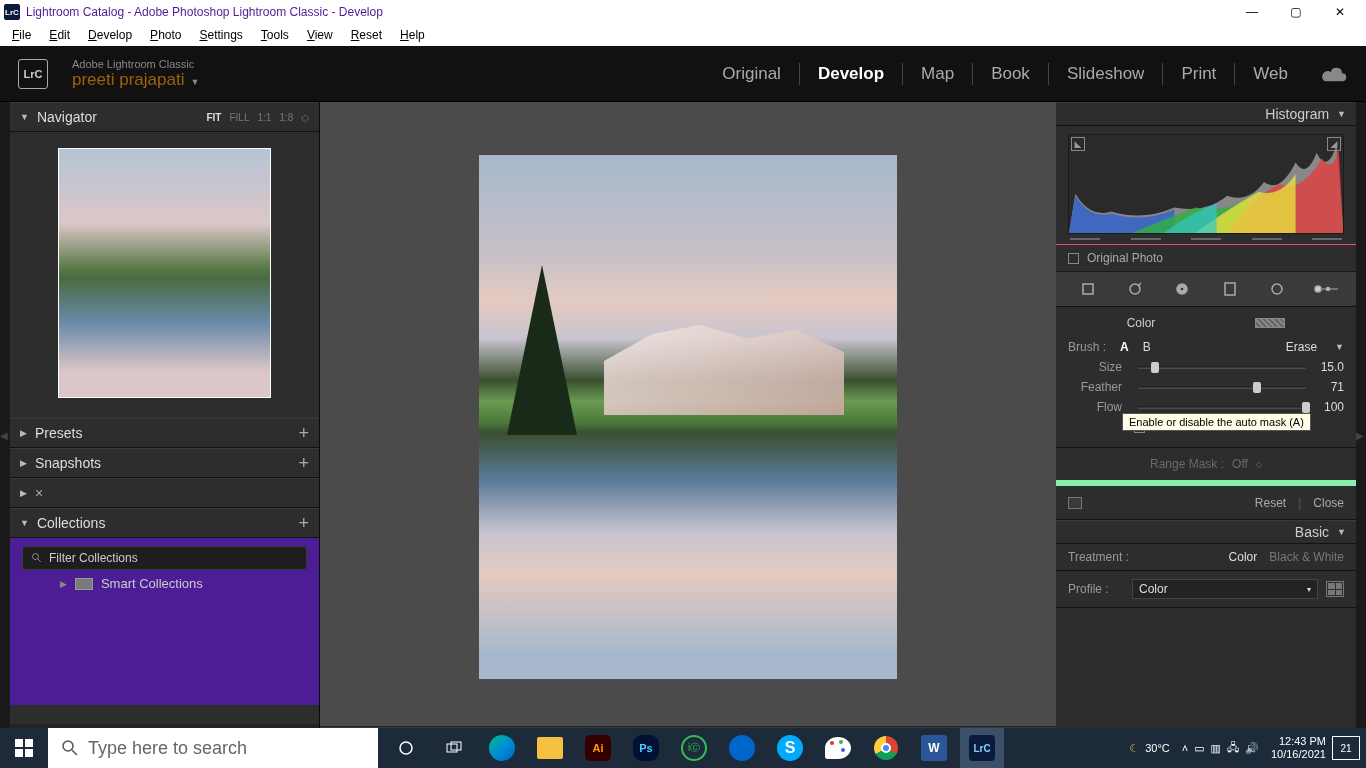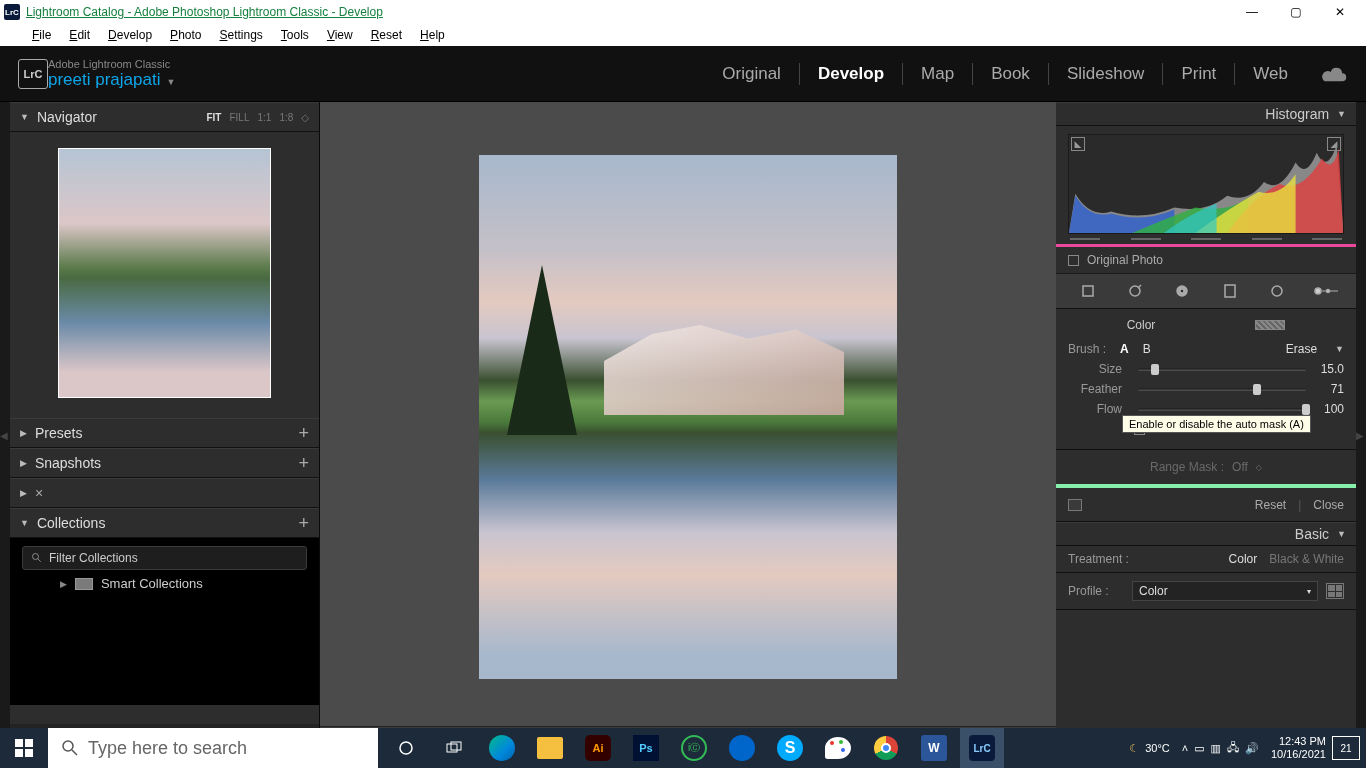--- a/index.html
+++ b/index.html
@@ -1,48 +1,48 @@
 <!DOCTYPE html>
 <html><head>
 <meta charset="utf-8">
 <style>
 * { margin:0; padding:0; box-sizing:border-box; font-family:"Segoe UI",Arial,sans-serif; user-select:none; }
 body { width:1366px; height:768px; background:#fff; overflow:hidden; }
 .titlebar { height:24px; display:flex; align-items:center; padding:0 4px; background:#fff; }
 .titlebar .icon { width:16px; height:16px; background:#0a1a3a; color:#fff; font-size:8px; display:flex; align-items:center; justify-content:center; border-radius:2px; margin-right:6px; font-weight:bold;}
-.titlebar .title { font-size:12px; color:#15803d;text-decoration:underline; }
+.titlebar .title { font-size:12px; color:#4c1d95; }
 .titlebar .spacer { flex:1; }
 .titlebar .winbtn { width:44px; height:24px; display:flex; align-items:center; justify-content:center; font-size:12px; color:#000;}
-.menubar { height:22px; display:flex; align-items:center; padding:0 4px; background:#fff; gap:2px;margin-left:20px;}
+.menubar { height:22px; display:flex; align-items:center; padding:0 4px; background:#fff; gap:2px;}
 .menubar .item { padding:2px 8px; font-size:12px; color:#000; text-decoration:underline; text-decoration-color:transparent;}
 .menubar .item::first-letter { text-decoration:underline; }
 .app { background:#1a1a1a; height:722px; display:flex; flex-direction:column; }
 .topbar { height:56px; background:#111; display:flex; align-items:center; padding:0 18px; border-bottom:1px solid #000;}
 .logo-box { width:30px; height:30px; border:1px solid #aaa; color:#ccc; font-size:11px; display:flex; align-items:center; justify-content:center; border-radius:3px; font-weight:bold;}
-.brand { margin-left:0; }
+.brand { margin-left:24px; }
 .brand .sub { font-size:11px; color:#888; }
-.brand .user { font-size:17px; color:#0ea5e9; }
+.brand .user { font-size:17px; color:#a16207; }
 .brand .tri { font-size:9px; color:#888; margin-left:6px;}
 .modules { margin-left:auto; display:flex; align-items:center; gap:0px;}
 .modules .mod { font-size:17px; color:#aaa; padding:0 18px; }
 .modules .mod.active { color:#fff; font-weight:600;}
 .modules .sep { width:1px; height:22px; background:#444;}
 .cloud { width:28px; height:18px; margin-left:14px; }
 .cloud svg{ fill:#888;}
 .workbench { flex:1; display:flex; min-height:0; }
 .leftpanel { width:310px; background:#232323; display:flex; flex-direction:column; border-right:1px solid #0a0a0a;}
 .panel-hdr { height:30px; background:#2d2d2d; display:flex; align-items:center; padding:0 10px; color:#ddd; font-size:14px; border-top:1px solid #3a3a3a; border-bottom:1px solid #111;}
 .panel-hdr .tri { font-size:9px; margin-right:8px; color:#bbb;}
 .panel-hdr .label { flex:1; }
 .panel-hdr .plus { font-size:18px; color:#aaa; font-weight:300;}
 .nav-hdr .opts { display:flex; gap:8px; font-size:10px; color:#777; align-items:center;}
 .nav-hdr .opts .sel { color:#ddd; font-weight:bold;}
 .nav-preview { padding:16px 48px 20px; background:#2d2d2d; }
 .nav-preview .img { width:100%; height:250px; border:1px solid #fff; background:linear-gradient(180deg,#b5c4d4 0%,#dcc7c8 30%,#5a7a4a 48%,#4a6a42 52%,#6a8aa8 70%,#dcc7c8 90%); position:relative;}
-.collections-body { background:#000000; padding:6px 0 110px;}
+.collections-body { background:#4c1d95; padding:6px 0 110px;}
 .filter-row { margin:2px 12px; background:#1e1e1e; border-radius:3px; padding:4px 8px; display:flex; align-items:center; gap:6px; color:#ccc; font-size:12px; border:1px solid #3a3a3a;}
 .filter-row .mag { width:12px; height:12px; }
 .sc-row { padding:4px 12px 4px 50px; display:flex; align-items:center; gap:8px; color:#ccc; font-size:13px;}
 .sc-row .arr { font-size:9px; color:#888;}
 .sc-row .ico { width:18px; height:12px; background:#7a7a7a; border:1px solid #999;}
 .leftpanel .lpspacer { flex:1; background:#2d2d2d;}
 .leftpanel .bottombtns { height:44px; background:#232323; display:flex; align-items:center; gap:10px; padding:0 12px;}
 .leftpanel .bottombtns .btn { flex:1; height:26px; background:#2d2d2d; border:1px solid #111; border-top-color:#444; color:#ccc; font-size:14px; display:flex; align-items:center; justify-content:center; border-radius:3px;}
 .center { flex:1; background:#4b4b4b; display:flex; flex-direction:column; position:relative;}
 .canvas { flex:1; display:flex; align-items:center; justify-content:center;}
@@ -58,42 +58,42 @@
 .rightpanel { width:300px; background:#232323; display:flex; flex-direction:column; font-size:12px; color:#ccc;}
 .r-hdr { height:24px; background:#2d2d2d; display:flex; align-items:center; justify-content:flex-end; padding:0 10px; gap:8px; border-top:1px solid #3a3a3a; border-bottom:1px solid #111; color:#ccc; font-size:14px;}
 .r-hdr .tri { font-size:9px; color:#bbb;}
 .histo-wrap { background:#2d2d2d; padding:8px 12px 4px;}
 .histo { height:100px; border:1px solid #1a1a1a; background:#2a2a2a; position:relative; overflow:hidden;}
 .histo .corner { position:absolute; top:2px; width:14px; height:14px; border:1px solid #888; background:#2a2a2a; display:flex; align-items:center; justify-content:center; font-size:9px; color:#999;}
 .histo .corner.l{left:2px;} .histo .corner.r{right:2px;}
 .histo svg { position:absolute; bottom:0; left:0; width:100%; height:100%;}
 .ticks { display:flex; justify-content:space-between; margin-top:4px; padding:0 2px;}
 .ticks span{ width:30px; height:2px; background:#666; display:block;}
-.orig-row { padding:6px 12px; background:#2d2d2d; display:flex; align-items:center; gap:8px; color:#aaa; font-size:12px; border-top:3px solid #ec4899;}
+.orig-row { padding:6px 12px; background:#2d2d2d; display:flex; align-items:center; gap:8px; color:#aaa; font-size:12px; border-top:1px solid #ec4899;}
 .orig-row .box { width:11px; height:11px; border:1px solid #888;}
 .tool-row { height:36px; background:#3a3a3a; display:flex; align-items:center; justify-content:space-around; padding:0 8px; border-top:1px solid #1a1a1a; border-bottom:1px solid #111;}
 .tool-row .tool { width:28px; height:24px; display:flex; align-items:center; justify-content:center; color:#aaa;}
 .tool-row svg { stroke:#aaa; fill:none; stroke-width:1.5;}
 .mask-group { background:#2d2d2d; padding:6px 12px 10px; border-bottom:1px solid #111; position:relative;}
 .mask-group .row { display:flex; align-items:center; height:20px; }
 .mask-group .row .lbl { color:#999; min-width:64px; text-align:right; padding-right:10px; font-size:12px;}
 .mask-group .color-row { justify-content:center; gap:100px; margin-bottom:4px;}
 .mask-group .swatch { width:30px; height:10px; border:1px solid #888; background:repeating-linear-gradient(45deg,#888,#888 2px,#666 2px,#666 4px);}
 .mask-group .brush-row { gap:14px; color:#ddd; font-size:12px;}
 .mask-group .brush-row .brushlbl{ color:#999;}
 .mask-group .brush-row .A { font-weight:bold; color:#fff;}
 .mask-group .brush-row .erase { margin-left:auto; color:#ddd;}
 .mask-group .brush-row .tri2 { font-size:9px; color:#bbb; margin-left:4px;}
 .slider-row .track { flex:1; height:3px; background:linear-gradient(#1a1a1a,#555); position:relative; border-radius:2px; margin:0 6px;}
 .slider-row .track .knob { position:absolute; top:-4px; width:8px; height:11px; background:#ccc; border-radius:2px; transform:translateX(-50%);}
 .slider-row .val { width:32px; text-align:right; color:#ddd; font-size:12px;}
 .auto-row { padding-left:66px; gap:8px;}
 .auto-row .box{ width:11px;height:11px;border:1px solid #888;}
 .tooltip { position:absolute; left:66px; top:106px; background:#fdfde8; color:#000; padding:2px 6px; font-size:11px; border:1px solid #555; white-space:nowrap; z-index:5;}
-.range-row { height:38px; background:#2d2d2d; display:flex; align-items:center; justify-content:center; gap:8px; color:#6a6a6a; font-size:12px; border-bottom:4px solid #86efac;}
+.range-row { height:38px; background:#2d2d2d; display:flex; align-items:center; justify-content:center; gap:8px; color:#6a6a6a; font-size:12px; border-bottom:6px solid #86efac;}
 .reset-row { height:34px; background:#2d2d2d; display:flex; align-items:center; padding:0 12px; gap:12px; border-bottom:1px solid #111;}
 .reset-row .sw { width:14px;height:12px;border:1px solid #777;background:#3a3a3a;}
 .reset-row .sp { flex:1;}
 .reset-row .txt { color:#aaa; font-size:12px;}
 .reset-row .sep2 { color:#555;}
 .treatment { background:#2d2d2d; padding:6px 12px; display:flex; align-items:center; gap:12px; border-bottom:1px solid #111;}
 .treatment .tlbl { color:#999; flex:1;}
 .treatment .opt { color:#ddd;}
 .treatment .opt.dim { color:#777;}
 .profile { background:#2d2d2d; padding:8px 12px; display:flex; align-items:center; border-bottom:1px solid #111;}
@@ -427,21 +427,21 @@
     <div class="ticon">
         <div style="width:26px;height:26px;border-radius:50%;background:linear-gradient(135deg,#0b8,#08d 60%,#06a)"></div>
       </div>
     <div class="ticon">
         <div style="width:26px;height:22px;background:#f5c040;border-radius:2px"></div>
       </div>
     <div class="ticon">
         <div style="width:26px;height:26px;background:#300;color:#f90;font-size:11px;font-weight:bold;display:flex;align-items:center;justify-content:center;border-radius:5px">Ai</div>
       </div>
     <div class="ticon">
-        <div style="width:26px;height:26px;background:#013;color:#5cf;font-size:11px;font-weight:bold;display:flex;align-items:center;justify-content:center;border-radius:0">Ps</div>
+        <div style="width:26px;height:26px;background:#013;color:#5cf;font-size:11px;font-weight:bold;display:flex;align-items:center;justify-content:center;border-radius:9px">Ps</div>
       </div>
     <div class="ticon">
         <div style="width:26px;height:26px;border:2px solid #3b5;border-radius:50%;color:#3b5;font-size:10px;display:flex;align-items:center;justify-content:center">iⒸ</div>
       </div>
     <div class="ticon">
         <div style="width:26px;height:26px;background:#06c;border-radius:50%"></div>
       </div>
     <div class="ticon">
         <div style="width:26px;height:26px;background:#0af;border-radius:50%;color:#fff;font-weight:bold;display:flex;align-items:center;justify-content:center">S</div>
       </div>

